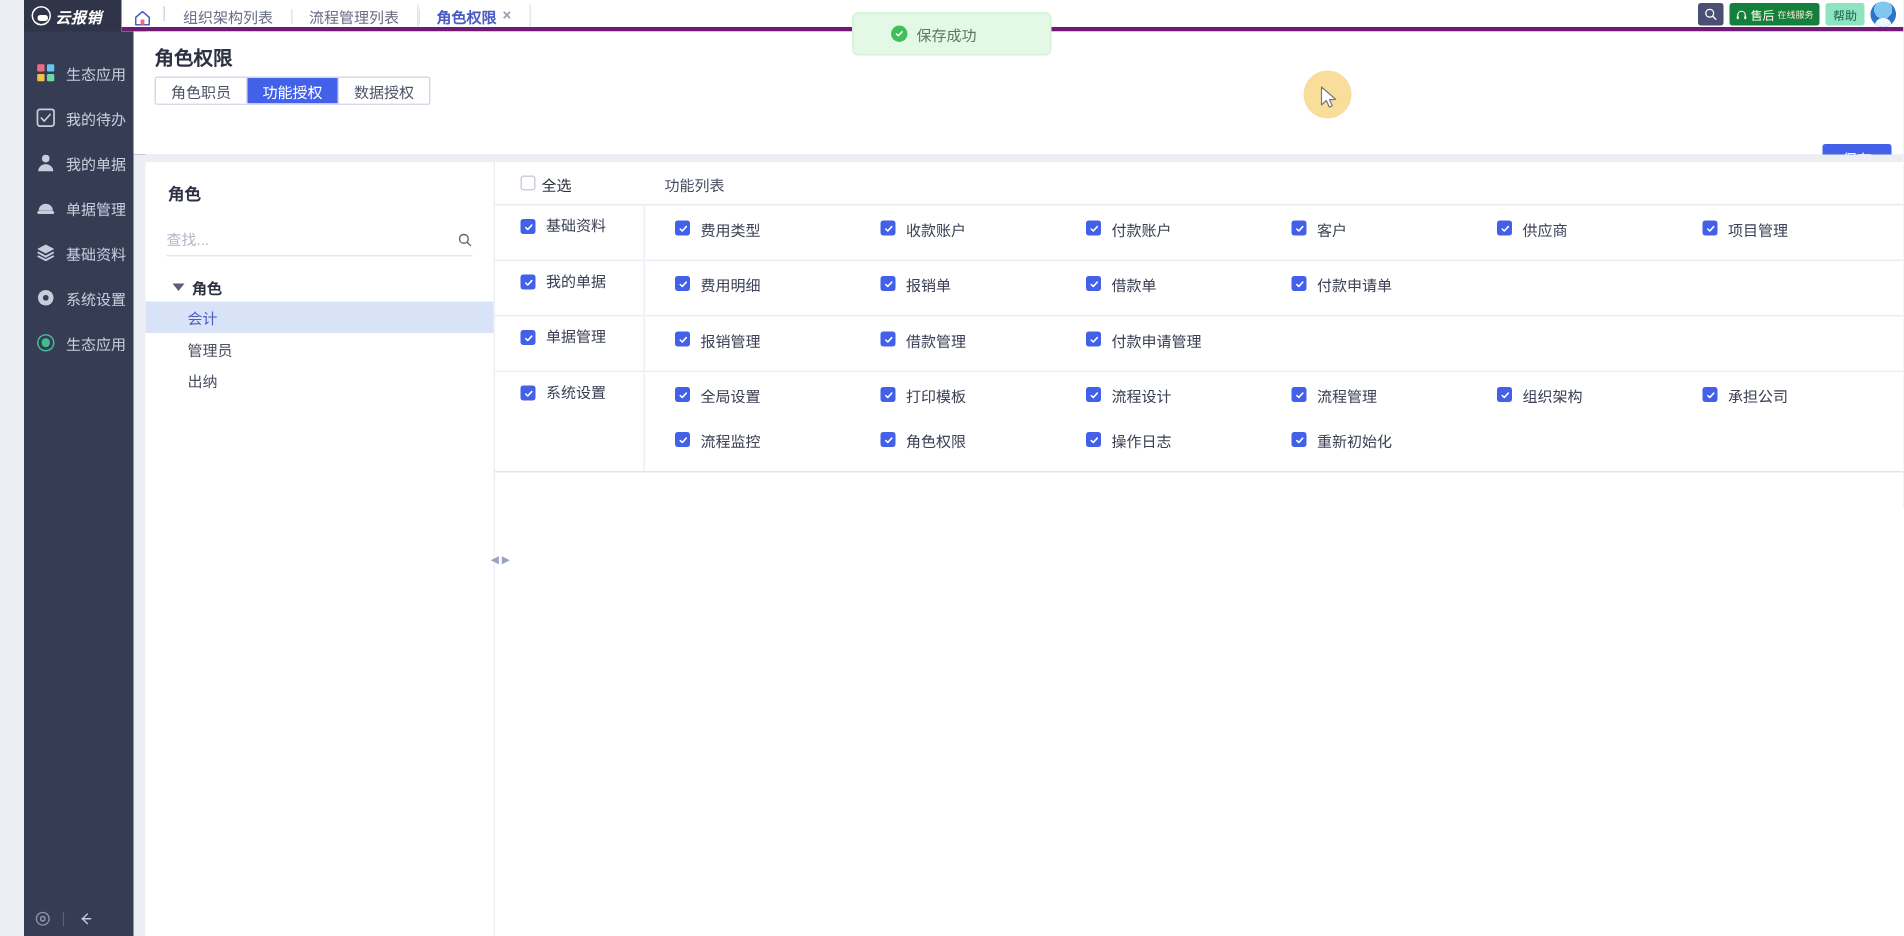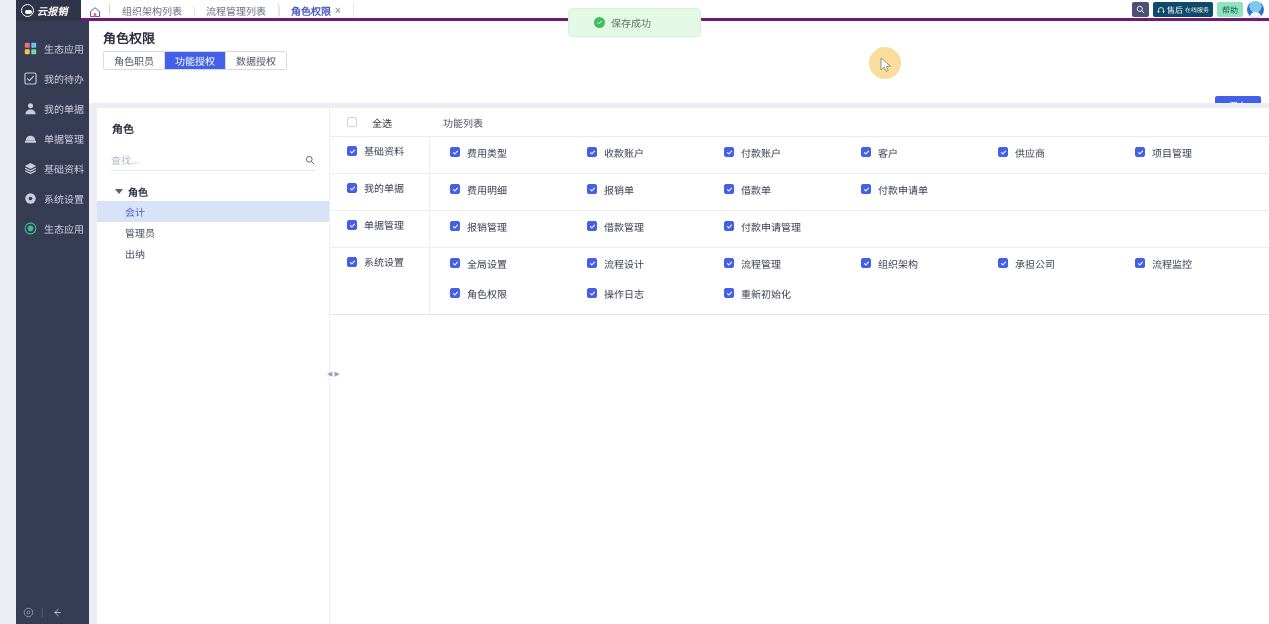--- a/index.html
+++ b/index.html
@@ -73,21 +73,21 @@
   .tab .x { font-size: 10px; color: #9aa0b5; }
   .top-right {
     margin-left: auto; display: flex; align-items: center; gap: 4px;
     padding-right: 5px;
   }
   .tr-search {
     width: 17px; height: 15px; background: #4b4f73; border-radius: 2px;
     display: flex; align-items: center; justify-content: center; cursor: pointer;
   }
   .tr-service {
-    height: 15px; border-radius: 2px; background: #0c4a6e;
+    height: 15px; border-radius: 2px; background: #15803d;
     display: flex; align-items: center; gap: 2px; padding: 0 4px;
     color: #fff7e9; font-size: 8px; cursor: pointer; white-space: nowrap;
   }
   .tr-service .s2 { font-size: 6px; color: #f6e7cf; }
   .tr-help {
     height: 15px; border-radius: 2px; background: #8fe3c0; padding: 0 5px;
     display: flex; align-items: center; color: #15664a; font-size: 8px;
     cursor: pointer;
   }
   .tr-avatar {
@@ -191,21 +191,21 @@
   
   #perm-panel {
     position: absolute; left: 241px; top: 5px; width: 939px; height: 516px;
     background: #ffffff; overflow: hidden;
   }
   .perm-head {
     height: 29px; display: flex; align-items: center;
     border-bottom: 1px solid #e9ebf2;
   }
   .perm-head .hcell-left {
-    width: 100px; padding-left: 17px; display: flex; align-items: center; gap: 15px;
+    width: 100px; padding-left: 17px; display: flex; align-items: center; gap: 4px;
   }
   .perm-head .hcell-right { padding-left: 13px; font-size: 10px; color: #4a4f63; }
   .hlabel { font-size: 10px; color: #2d3142; }
 
   .perm-row { display: flex; border-bottom: 1px solid #eceef5; }
   .perm-row:last-child { border-bottom: 1px solid #e2e5ef; }
   .perm-row .rowcat {
     width: 100px; flex: none; padding: 9px 0 9px 17px;
     border-right: 1px solid #eceef5;
     display: flex; align-items: flex-start; gap: 7px;
@@ -595,20 +595,28 @@
                 </svg>
               </span>
             <span>全局设置</span>
           </div>
           <div class="perm-item">
             <span class="cb on">
                 <svg class="tick" width="7" height="7" viewBox="0 0 16 16">
                   <path d="M3.4 8.4 6.5 11.4 12.6 4.8" fill="none" stroke="#fff" stroke-width="2.4" stroke-linecap="round" stroke-linejoin="round"></path>
                 </svg>
               </span>
+            <span>打印模板</span>
+          </div>
+          <div class="perm-item">
+            <span class="cb on">
+                <svg class="tick" width="7" height="7" viewBox="0 0 16 16">
+                  <path d="M3.4 8.4 6.5 11.4 12.6 4.8" fill="none" stroke="#fff" stroke-width="2.4" stroke-linecap="round" stroke-linejoin="round"></path>
+                </svg>
+              </span>
             <span>流程设计</span>
           </div>
           <div class="perm-item">
             <span class="cb on">
                 <svg class="tick" width="7" height="7" viewBox="0 0 16 16">
                   <path d="M3.4 8.4 6.5 11.4 12.6 4.8" fill="none" stroke="#fff" stroke-width="2.4" stroke-linecap="round" stroke-linejoin="round"></path>
                 </svg>
               </span>
             <span>流程管理</span>
           </div>

